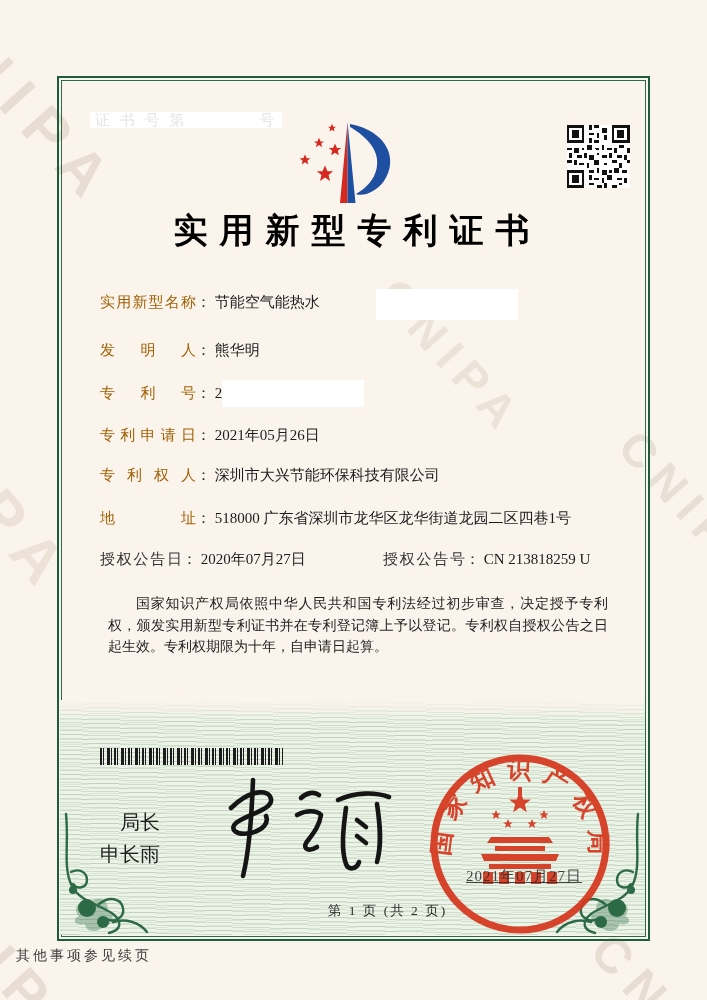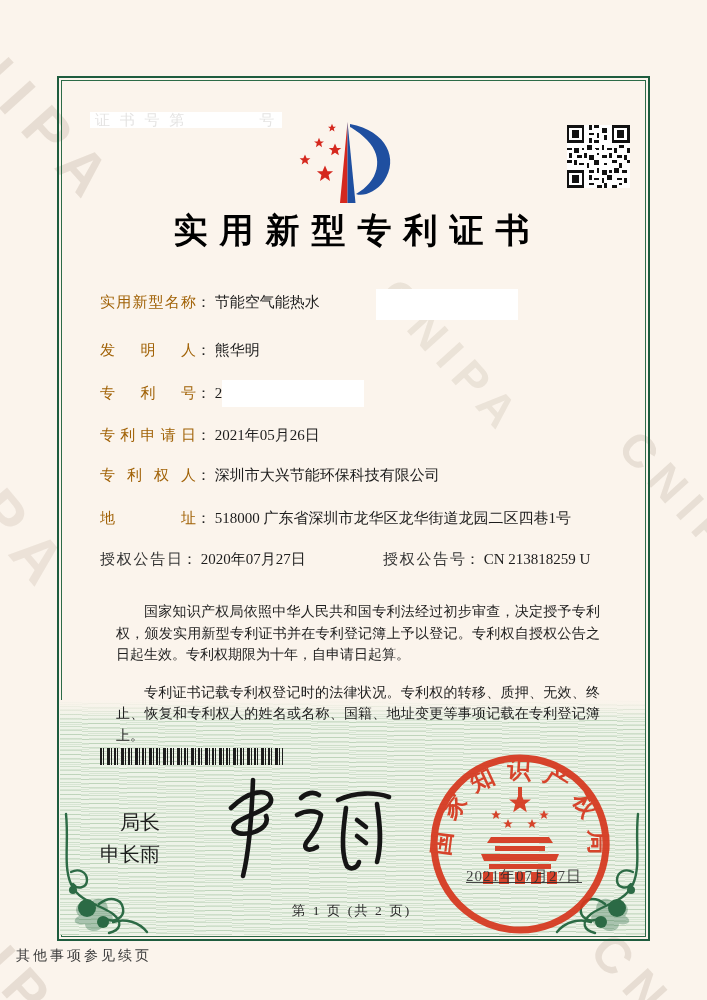--- a/index.html
+++ b/index.html
@@ -62,41 +62,41 @@
   .val{color:#1c1c1c;}
   .redact{position:absolute;background:#ffffff;}
   .r1{top:293px;} .r2{top:341px;} .r3{top:384px;} .r4{top:426px;}
   .r5{top:466px;} .r6{top:509px;} .r7{top:550px;}
   .grant-no{position:absolute;left:283px;top:0;}
   
   .paras{
     left:100px;top:585px;width:516px;font-size:14px;line-height:21.5px;
     color:#1d1d1d;text-align:justify;
   }
-  .paras p{margin:16px;text-indent:2em;}
+  .paras p{margin:8px;text-indent:2em;}
   
   .barcode{
     left:100px;top:748px;width:183px;height:17px;
     background:repeating-linear-gradient(90deg,
       #1c1c1c 0 2px,rgba(0,0,0,0) 2px 3px,
       #1c1c1c 3px 4px,rgba(0,0,0,0) 4px 7px,
       #1c1c1c 7px 10px,rgba(0,0,0,0) 10px 11px,
       #1c1c1c 11px 12px,rgba(0,0,0,0) 12px 14px);
   }
   .juzhang{
     left:100px;top:806px;font-size:20px;color:#1f1f1f;
     font-family:"Liberation Sans","DejaVu Sans",sans-serif;line-height:32px;text-align:right;
   }
   .seal-date{
     left:426px;top:867px;width:196px;text-align:center;
     font-size:15px;color:rgba(45,45,45,0.88);letter-spacing:1px;white-space:nowrap;text-decoration:underline;
   }
   .pageinfo{
     left:57px;top:902px;width:589px;text-align:center;
-    font-size:13.5px;color:#2d2d2d;letter-spacing:2px;
+    font-size:13.5px;color:#2d2d2d;letter-spacing:2px;padding-left:36px;
   }
   .footnote{
     left:16px;top:947px;width:650px;text-align:left;
     font-size:14px;color:#3c3c3c;letter-spacing:3px;
   }
 </style>
 </head>
 <body>
 
 <div class="wm wm1">CNIPA</div>
@@ -188,21 +188,20 @@
   <span class="lb5">授权公告日</span><span>：</span>
   <span class="val">2020年07月27日</span>
   <span class="grant-no">
     <span class="lb5">授权公告号</span><span>：</span>
     <span class="val">CN 213818259 U</span>
   </span>
 </div>
 
 <div class="abs paras">
   <p>国家知识产权局依照中华人民共和国专利法经过初步审查，决定授予专利权，颁发实用新型专利证书并在专利登记簿上予以登记。专利权自授权公告之日起生效。专利权期限为十年，自申请日起算。</p>
-  <p>专利证书记载专利权登记时的法律状况。专利权的转移、质押、无效、终止、恢复和专利权人的姓名或名称、国籍、地址变更等事项记载在专利登记簿上。</p>
 </div>
 
 <div class="abs barcode"></div>
 
 <div class="abs" style="left:59px;top:812px;width:92px;height:124px;">
   <svg width="92" height="124" viewBox="0 0 92 124">
     <g stroke="#2c6b45" fill="none" stroke-width="2.4" stroke-linecap="round">
       <path d="M7,2 C10,30 4,54 12,72 C20,90 40,92 54,102 C64,110 62,118 50,121"></path>
       <path d="M12,60 C20,56 28,60 28,68 C28,76 18,78 14,72"></path>
       <path d="M40,92 C50,84 62,86 64,96 C66,106 54,112 46,106"></path>

